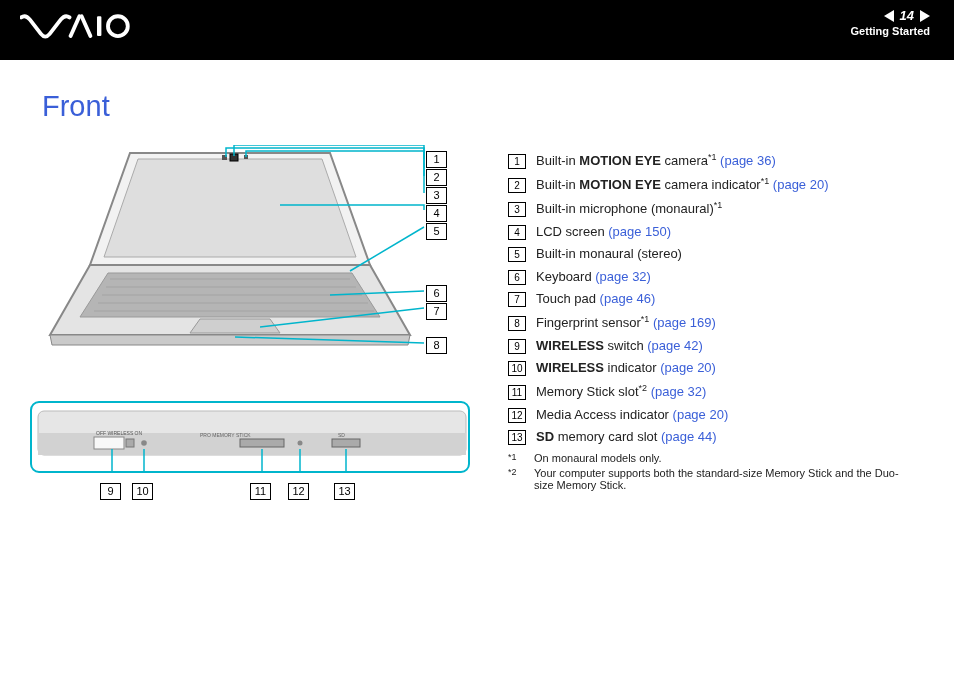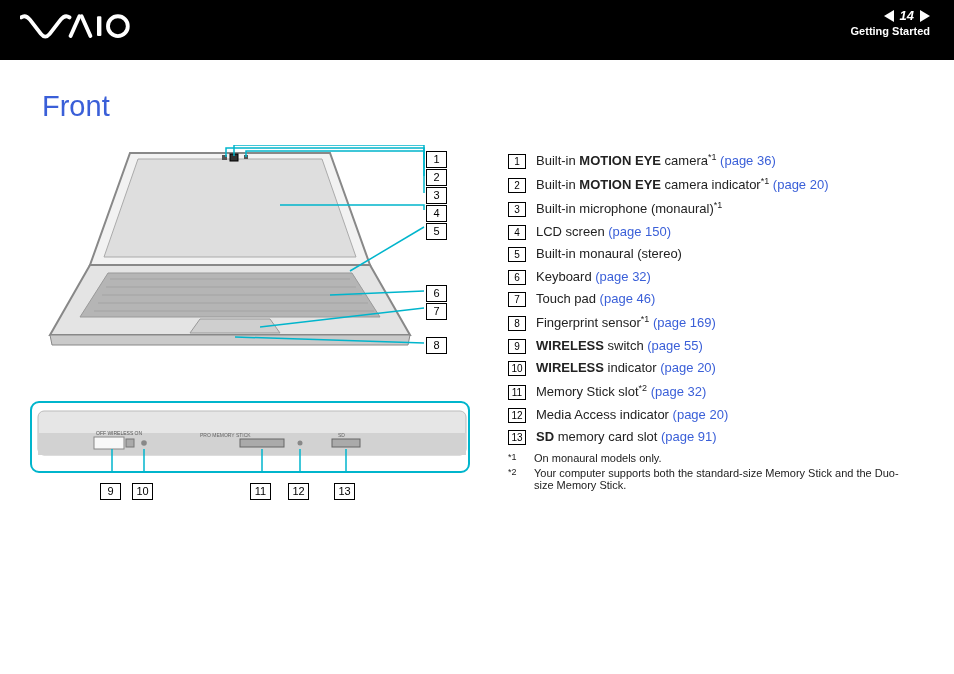--- a/index.html
+++ b/index.html
@@ -179,37 +179,37 @@
           <div class="item-row">
             <span class="num-box">7</span>
             <span class="item-text">Touch pad <span class="link">(page 46)</span></span>
           </div>
           <div class="item-row">
             <span class="num-box">8</span>
             <span class="item-text">Fingerprint sensor<sup>*1</sup> <span class="link">(page 169)</span></span>
           </div>
           <div class="item-row">
             <span class="num-box">9</span>
-            <span class="item-text"><span class="bold">WIRELESS</span> switch <span class="link">(page 55)</span></span>
+            <span class="item-text"><span class="bold">WIRELESS</span> switch <span class="link">(page 42)</span></span>
           </div>
           <div class="item-row">
             <span class="num-box">10</span>
             <span class="item-text"><span class="bold">WIRELESS</span> indicator <span class="link">(page 20)</span></span>
           </div>
           <div class="item-row">
             <span class="num-box">11</span>
             <span class="item-text">Memory Stick slot<sup>*2</sup> <span class="link">(page 32)</span></span>
           </div>
           <div class="item-row">
             <span class="num-box">12</span>
             <span class="item-text">Media Access indicator <span class="link">(page 20)</span></span>
           </div>
           <div class="item-row">
             <span class="num-box">13</span>
-            <span class="item-text"><span class="bold">SD</span> memory card slot <span class="link">(page 91)</span></span>
+            <span class="item-text"><span class="bold">SD</span> memory card slot <span class="link">(page 44)</span></span>
           </div>
         </div>
       <div id="footnote-list" style="margin-top:6px;">
           <div class="footnote">
             <span class="fn-key">*1</span>
             <span>On monaural models only.</span>
           </div>
           <div class="footnote">
             <span class="fn-key">*2</span>
             <span>Your computer supports both the standard-size Memory Stick and the Duo-size Memory Stick.</span>

